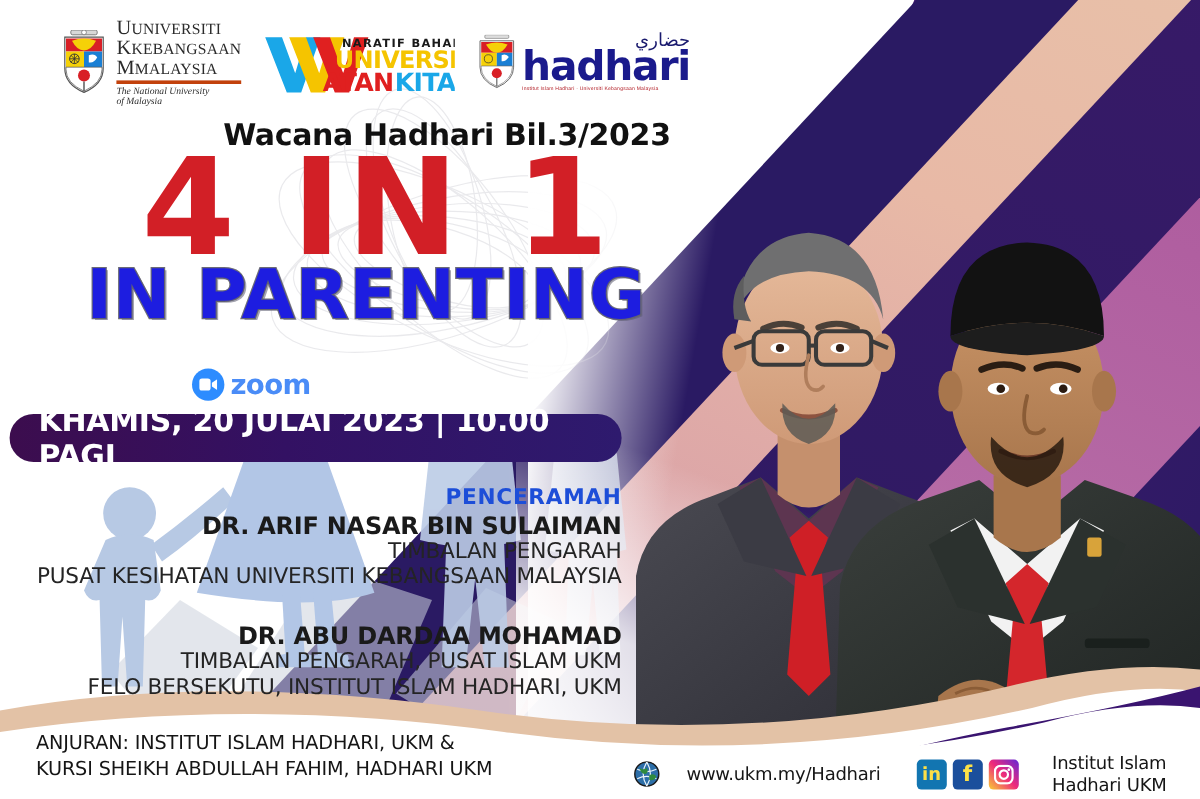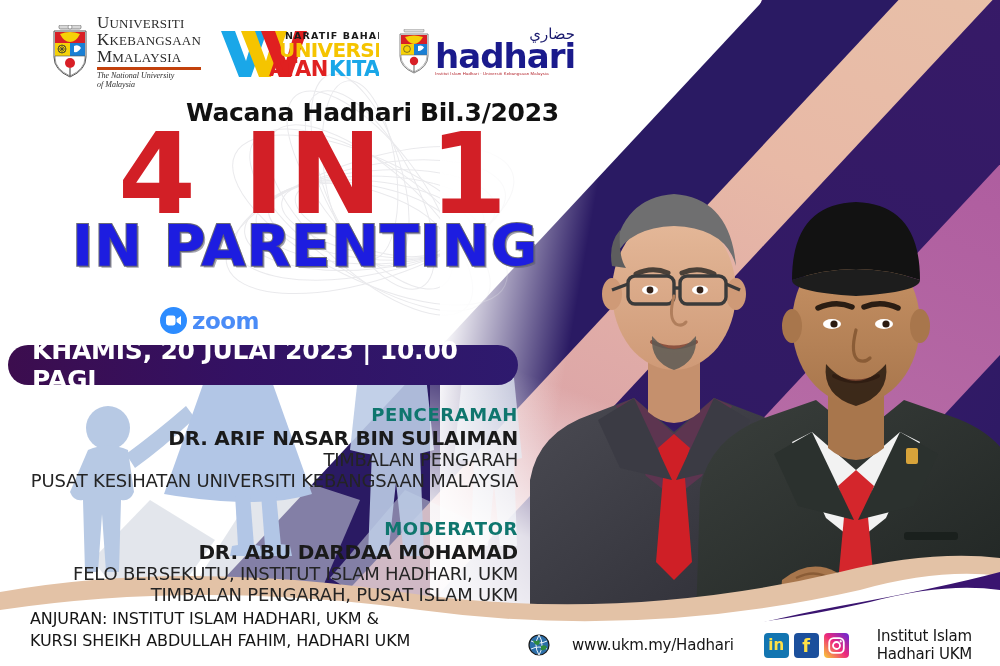--- a/index.html
+++ b/index.html
@@ -137,21 +137,21 @@
     background:linear-gradient(90deg,#3c0d4e 0%, #331163 45%, #2e1a6e 100%);
     display:flex; align-items:center;
   }
   .datebar span {
     color:#fff; font-size:25px; font-weight:bold; letter-spacing:-.2px;
     padding-left:24px; font-family:"DejaVu Sans", sans-serif;
   }
 
   .people { position:absolute; left:0; top:404px; width:518px; z-index:10; text-align:right; }
   .people .role {
-    font-size:18px; font-weight:bold; color:#0f766e; letter-spacing:.6px;
+    font-size:18px; font-weight:bold; color:#1d4ed8; letter-spacing:.6px;
     font-family:"DejaVu Sans", sans-serif;
   }
   .people .name {
     font-size:20px; font-weight:bold; color:#1a1a1a; letter-spacing:-.2px;
     font-family:"DejaVu Sans", sans-serif; margin-top:1px;
   }
   .people .line {
     font-size:18px; color:#242424; letter-spacing:-.2px; line-height:1.15;
     font-family:"DejaVu Sans", sans-serif;
   }
@@ -448,24 +448,23 @@
   </div>
 
   <div class="people">
     <div>
       <div class="role">PENCERAMAH</div>
       <div class="name">DR. ARIF NASAR BIN SULAIMAN</div>
       <div class="line">TIMBALAN PENGARAH</div>
       <div class="line">PUSAT KESIHATAN UNIVERSITI KEBANGSAAN MALAYSIA</div>
     </div>
     <div class="block2">
-      <div class="role">MODERATOR</div>
       <div class="name">DR. ABU DARDAA MOHAMAD</div>
+      <div class="line">TIMBALAN PENGARAH, PUSAT ISLAM UKM</div>
       <div class="line">FELO BERSEKUTU, INSTITUT ISLAM HADHARI, UKM</div>
-      <div class="line">TIMBALAN PENGARAH, PUSAT ISLAM UKM</div>
     </div>
   </div>
 
   <div class="anjuran">
     <div>ANJURAN: INSTITUT ISLAM HADHARI, UKM &amp;</div>
     <div>KURSI SHEIKH ABDULLAH FAHIM, HADHARI UKM</div>
   </div>
 
   <div class="footer">
     <svg class="globe" viewBox="0 0 22 22">

